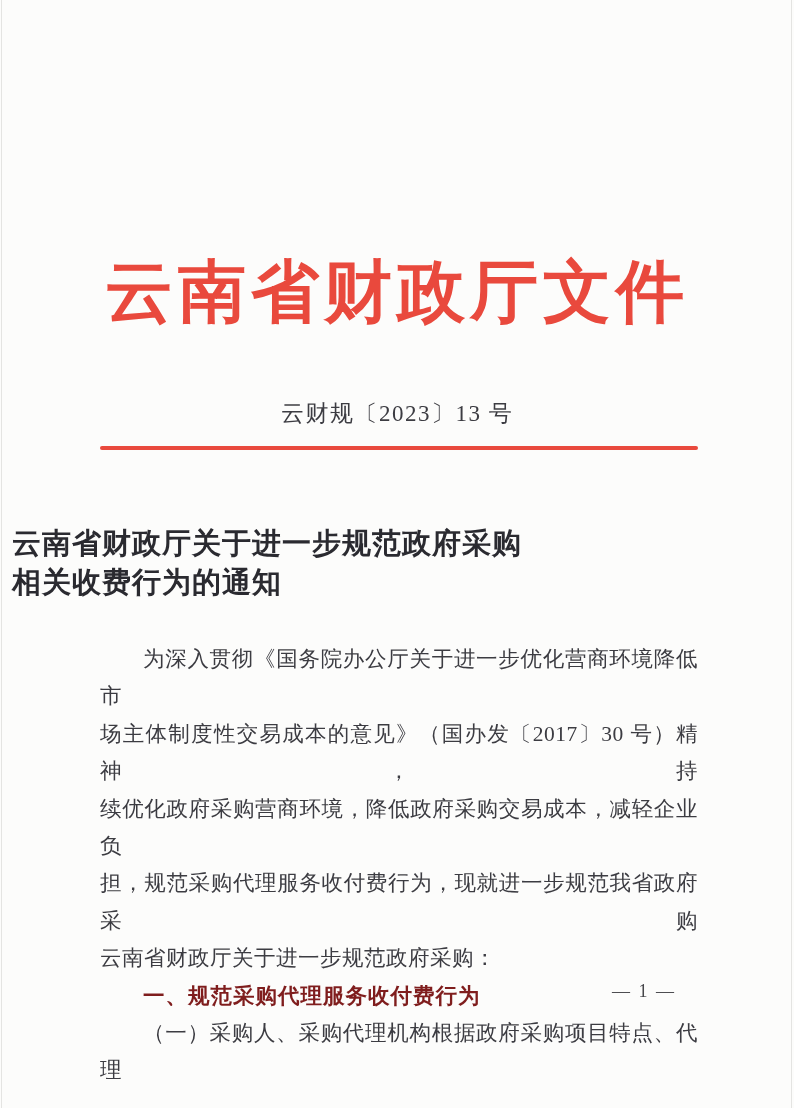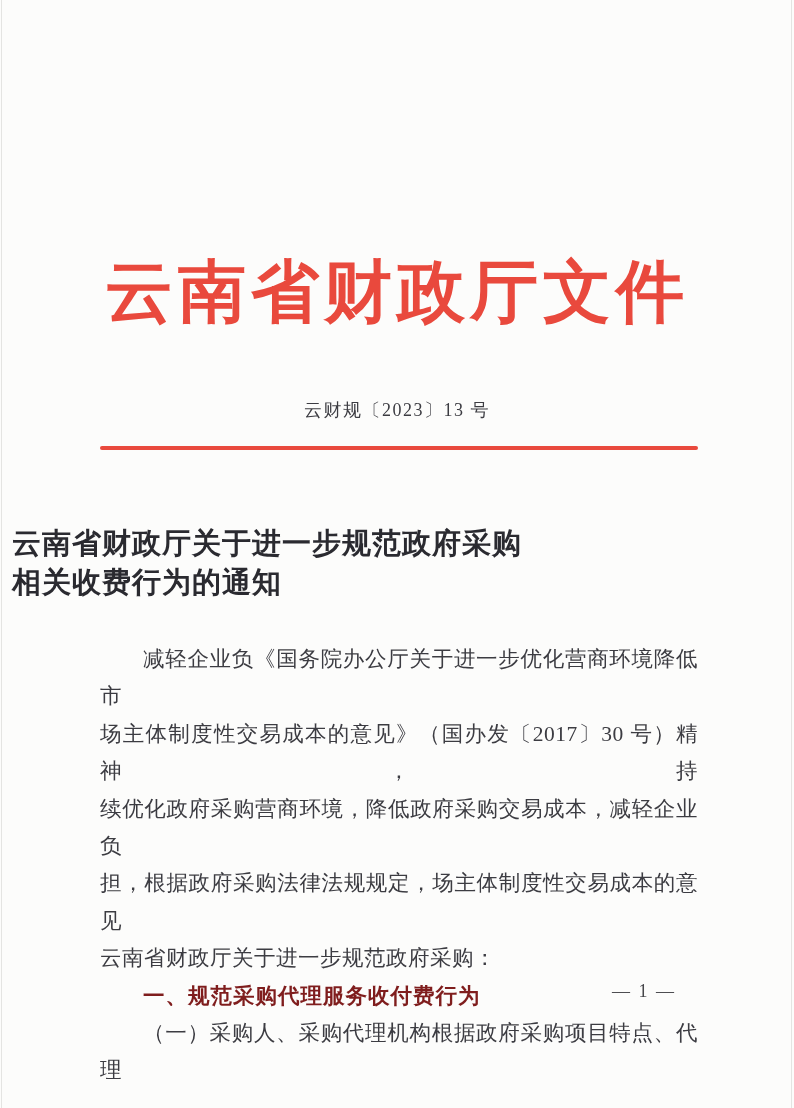--- a/index.html
+++ b/index.html
@@ -41,21 +41,21 @@
     color: var(--accent, #e9493d);
     font-family: "Liberation Serif", "DejaVu Serif", serif;
     white-space: nowrap;
   }
   .doc-number {
     position: absolute;
     top: 398px;
     left: 0;
     width: 100%;
     text-align: center;
-    font-size: 18px;
+    font-size: 23px;
     letter-spacing: 1.5px;
     color: #3c3c42;
   }
   .red-rule {
     position: absolute;
     top: 446px;
     left: 100px;
     width: 598px;
     height: 3.5px;
     background: var(--accent, #e9493d);
@@ -120,23 +120,23 @@
   <div class="doc-number">云财规〔2023〕13 号</div>
 
   <div class="red-rule"></div>
 
   <div class="doc-title">
     <div>云南省财政厅关于进一步规范政府采购</div>
     <div>相关收费行为的通知</div>
   </div>
 
   <div class="body" id="body-lines">
-      <div class="bline fill" style="text-indent: 2em;">减轻企业负《国务院办公厅关于进一步优化营商环境降低市</div>
+      <div class="bline fill" style="text-indent: 2em;">为深入贯彻《国务院办公厅关于进一步优化营商环境降低市</div>
       <div class="bline fill">场主体制度性交易成本的意见》（国办发〔2017〕30 号）精神，持</div>
       <div class="bline fill">续优化政府采购营商环境，降低政府采购交易成本，减轻企业负</div>
-      <div class="bline fill">担，根据政府采购法律法规规定，场主体制度性交易成本的意见</div>
+      <div class="bline fill">担，规范采购代理服务收付费行为，现就进一步规范我省政府采购</div>
       <div class="bline">云南省财政厅关于进一步规范政府采购：</div>
       <div class="bline bold" style="text-indent: 2em;">一、规范采购代理服务收付费行为</div>
       <div class="bline fill" style="text-indent: 2em;">（一）采购人、采购代理机构根据政府采购项目特点、代理</div>
     </div>
 
   <div class="page-number">— 1 —</div>
 </div>
 
 </body></html>

